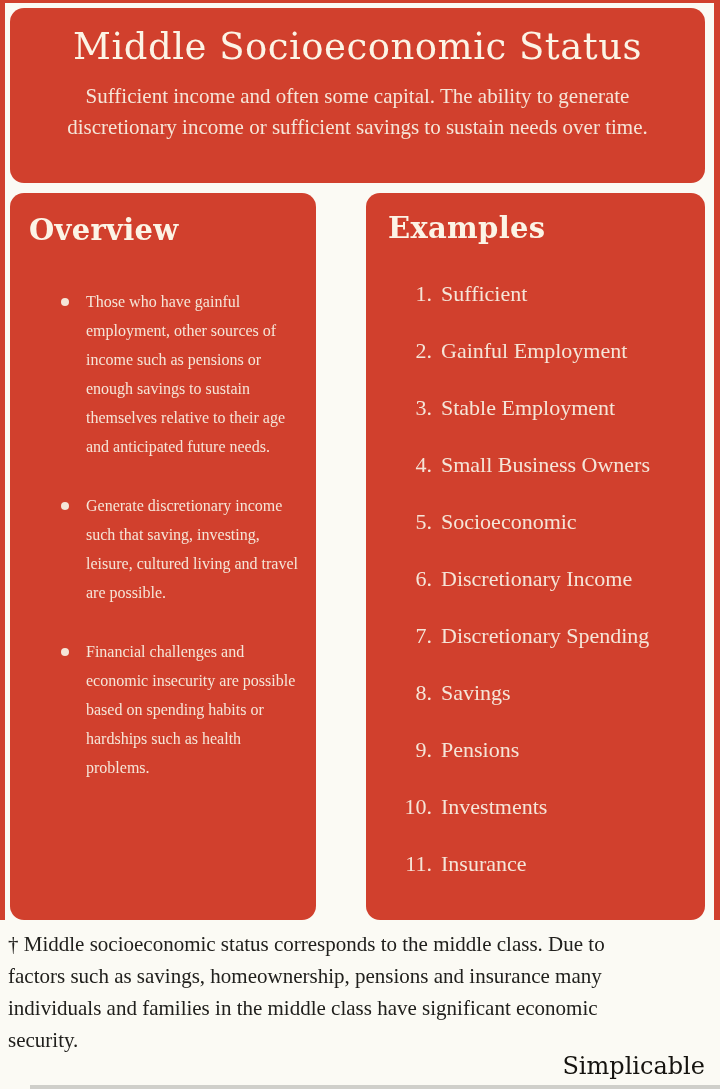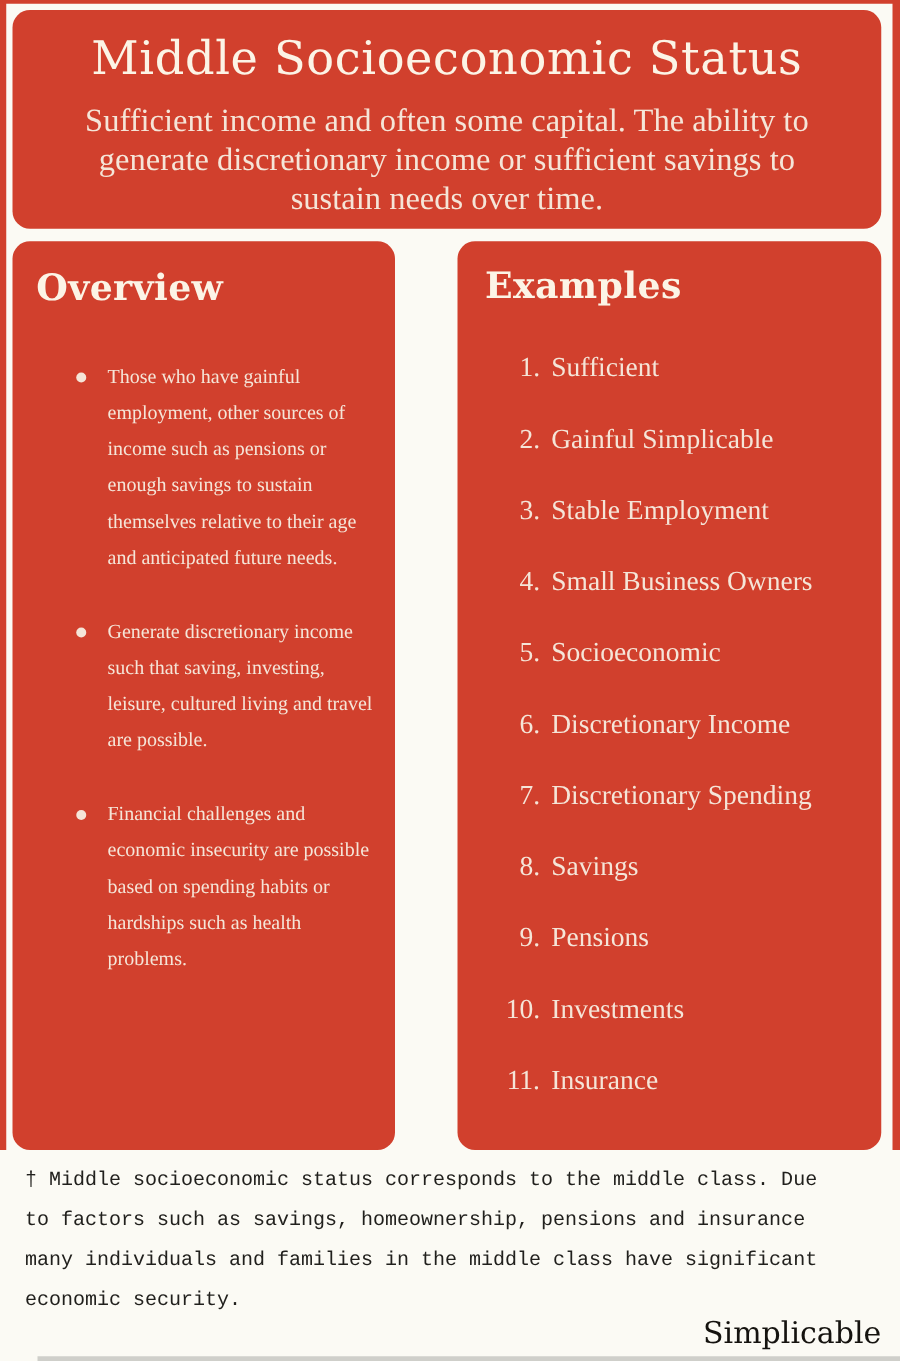--- a/index.html
+++ b/index.html
@@ -36,21 +36,21 @@
   }
   .header-panel h1 {
     font-size:37px;
     font-weight:normal;
     color: var(--heading-text);
     letter-spacing:0.5px;
     line-height:1.15;
   }
   .header-panel .subtitle {
     font-family:"Liberation Serif", serif;
-    font-size:26px;
+    font-size:21px;
     line-height:31px;
     margin-top:12px;
     padding:0 6px;
   }
 
   .overview-panel { left:10px; top:193px; width:306px; height:727px; padding:20px 18px 0 19px; }
   .examples-panel { left:366px; top:193px; width:339px; height:727px; padding:18px 14px 0 22px; }
 
   .panel h2 {
     font-size:29px;
@@ -98,25 +98,24 @@
     width:44px;
     text-align:right;
     flex:none;
   }
   .numbered-list .label { margin-left:9px; }
 
   .footnote {
     position:absolute;
     left:8px; top:928px;
     width:648px;
-    font-family:Liberation Mono, monospace;
-    font-size:16px;
+    font-family:Liberation Serif, serif;
+    font-size:21px;
     line-height:32px;
     color: var(--footnote-text);
-    margin-left: 12px;
   }
   .brand {
     position:absolute;
     right:15px; bottom:9px;
     font-size:24px;
     color: var(--brand-text);
   }
   .bottom-line {
     position:absolute;
     left:30px; right:0; bottom:0;
@@ -147,21 +146,21 @@
 
 <section class="panel examples-panel">
   <h2>Examples</h2>
   <ol class="numbered-list">
       <li>
         <span class="num">1.</span>
         <span class="label">Sufficient</span>
       </li>
       <li>
         <span class="num">2.</span>
-        <span class="label">Gainful Simplicable</span>
+        <span class="label">Gainful Employment</span>
       </li>
       <li>
         <span class="num">3.</span>
         <span class="label">Stable Employment</span>
       </li>
       <li>
         <span class="num">4.</span>
         <span class="label">Small Business Owners</span>
       </li>
       <li>

